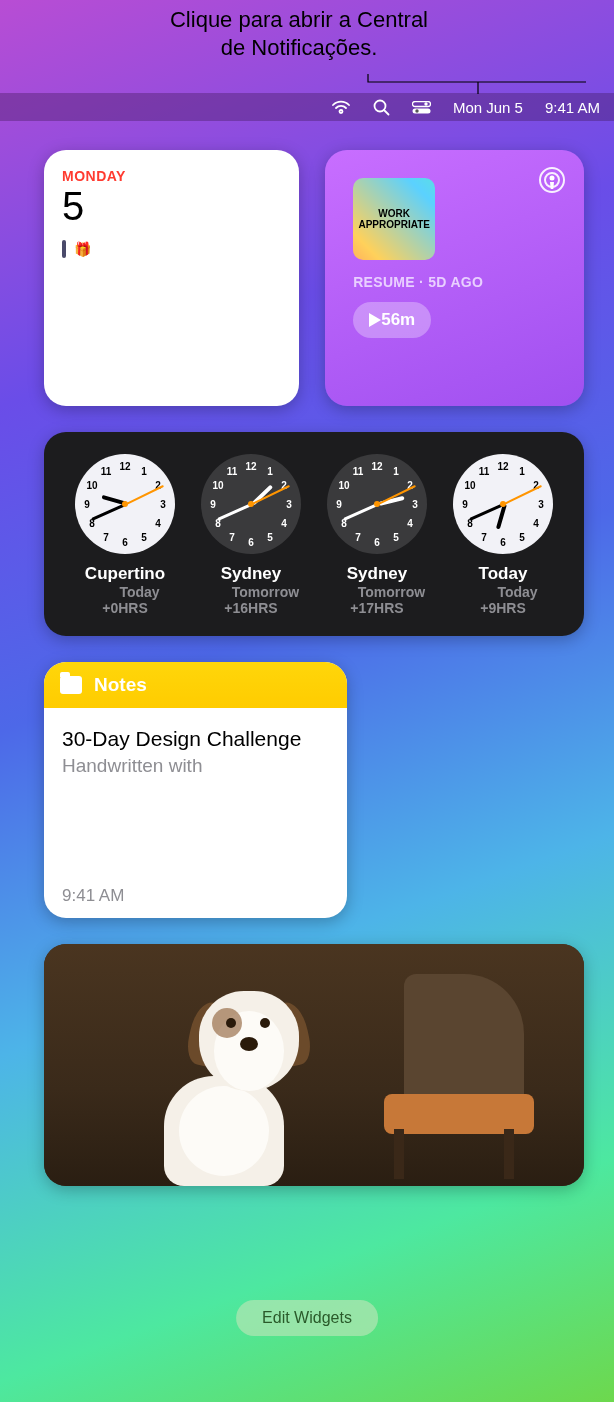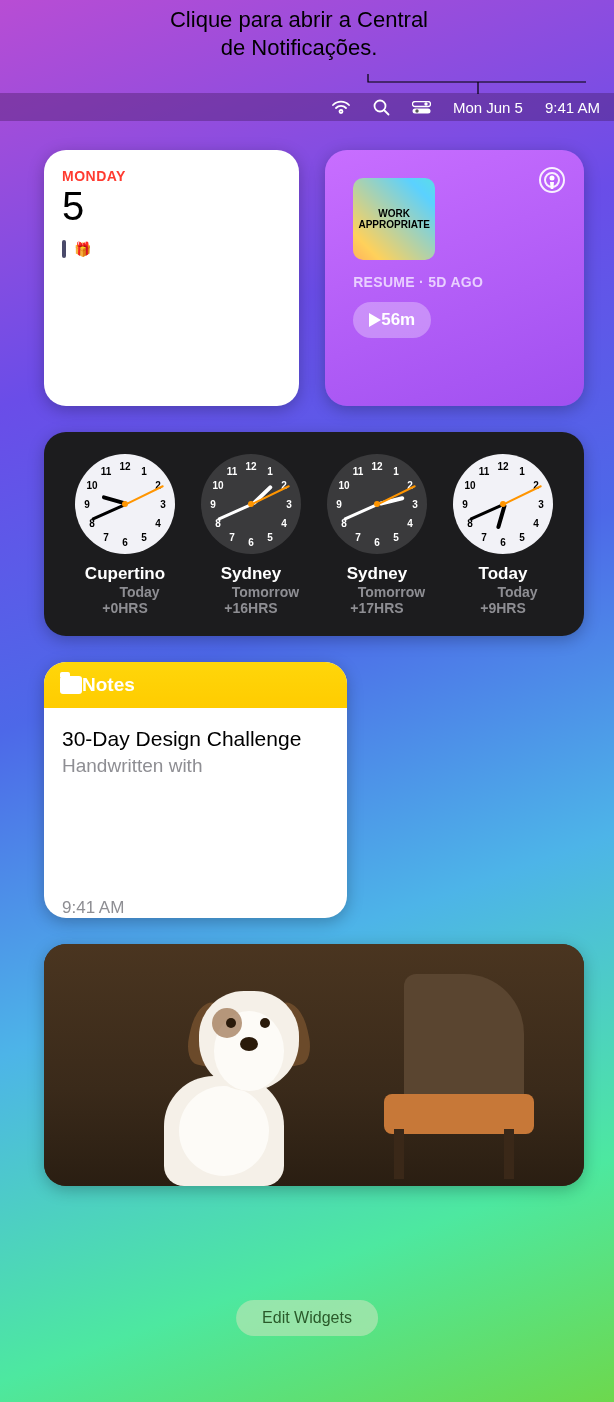--- a/index.html
+++ b/index.html
@@ -87,25 +87,25 @@
 .hand.m { width:3px; height:38px; background:#000;}
 .clock-face.dark .hand.m { background:#fff;}
 .hand.s { width:1.5px; height:42px; background:#ff9500;}
 .center-dot{position:absolute;left:50%;top:50%;width:6px;height:6px;border-radius:50%;background:#ff9500;transform:translate(-50%,-50%);}
 .city{font-size:17px; font-weight:700;}
 .rel{font-size:14px;color:#8e8e93; font-weight:600;margin-left:29px;}
 .off{font-size:14px;color:#8e8e93; font-weight:600;}
 
 
 .notes { background:#fff; display:flex; flex-direction:column;}
-.notes-header{ background: linear-gradient(#ffd60a,#ffcc00); height:46px; display:flex; align-items:center; padding:0 16px; color:#fff;}
+.notes-header{ background: linear-gradient(#ffd60a,#ffcc00); height:46px; display:flex; align-items:center; gap:12px; padding:0 16px; color:#fff;}
 .folder-icon{ width:22px; height:18px; background:#fff; border-radius:3px; position:relative;}
 .folder-icon::before{content:"";position:absolute;top:-4px;left:0;width:10px;height:5px;background:#fff;border-radius:2px 2px 0 0;}
 .notes-title{font-size:19px; font-weight:600;}
-.notes-body{ padding:18px 18px 0 18px; flex:1; display:flex; flex-direction:column;}
+.notes-body{ padding:18px 18px 12px 18px; flex:1; display:flex; flex-direction:column;}
 .note-title{ font-size:21px; font-weight:500; color:#000; line-height:1.2;}
 .note-sub{ font-size:19px; color:#8e8e93; margin-top:4px;}
 .note-time{ font-size:17px; color:#8e8e93; margin-top:auto;}
 
 
 .photo { height:242px; position:relative; background:#3a2a1a;}
 .photo-scene{position:absolute;inset:0;overflow:hidden;}
 .photo-bg{position:absolute;inset:0;background:linear-gradient(180deg,#4a3520 0%,#3a2a1a 60%,#2a1e12 100%);}
 .chair{position:absolute;right:40px;top:30px;width:180px;height:200px;}
 .chair-back{position:absolute;left:40px;top:0;width:120px;height:140px;background:#5a4530;border-radius:12px 60px 8px 8px;}

